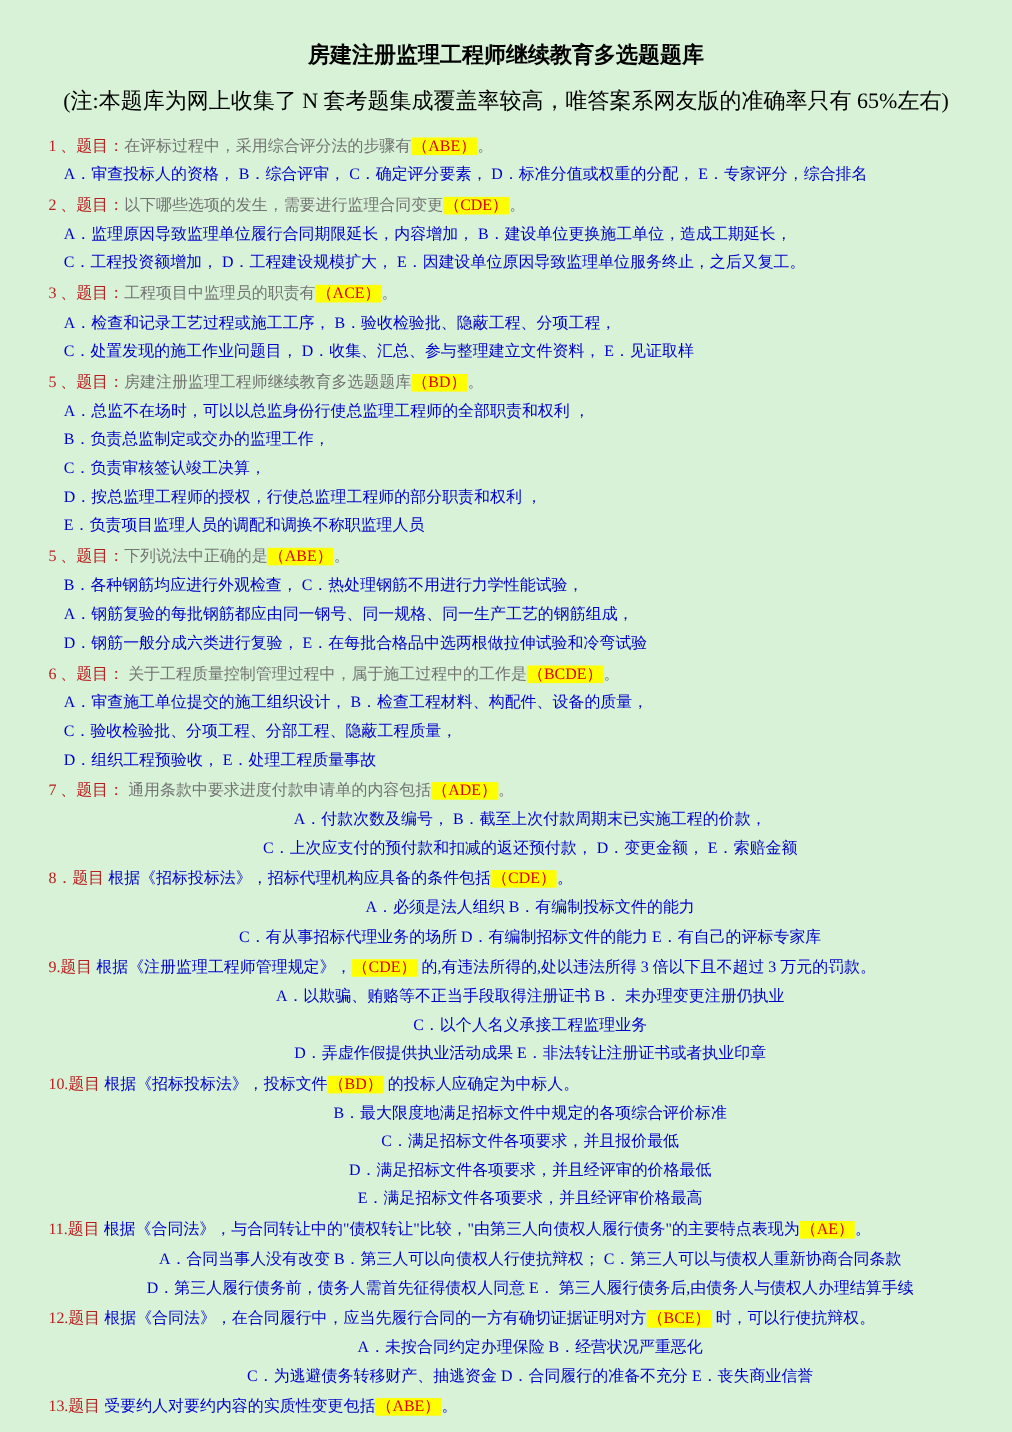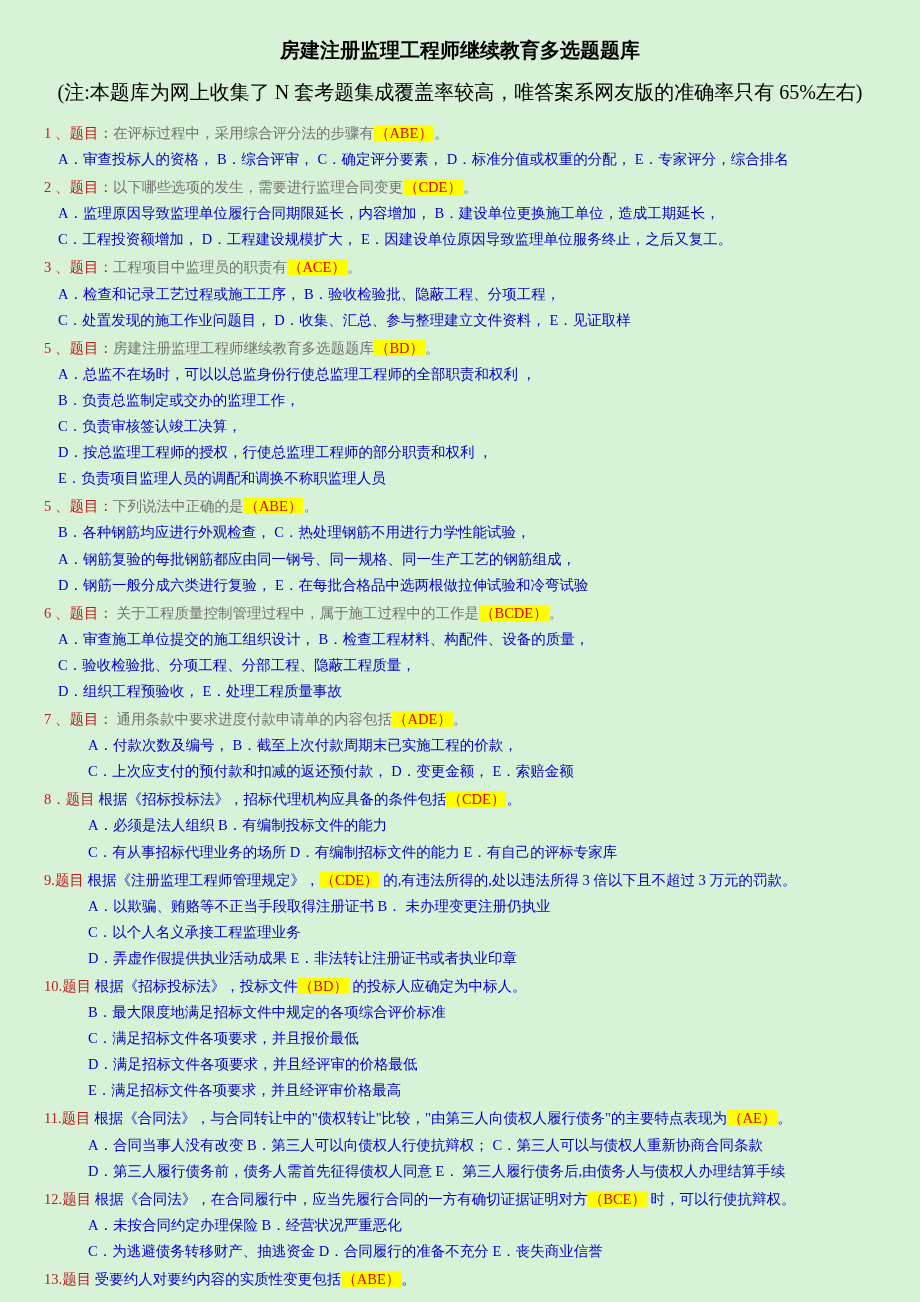--- a/index.html
+++ b/index.html
@@ -25,21 +25,21 @@
     font-size: 20px;
     margin-bottom: 10px;
   }
   .block { margin-bottom: 2px; }
   .qline { display: block; }
   .red { color: #b91c1c; }
   .blue { color: #0000cc; }
   .teal { color: #737373; }
   .hl { background: #ffff00; color: #e00000; padding: 0 1px; margin-top: 28px; }
   .opts { padding-left: 14px; }
-  .opts2 { padding-left: 44px; }
+  .opts2 { padding-left: 44px; text-align: center; }
 </style>
 </head>
 <body>
 
 <h1>房建注册监理工程师继续教育多选题题库</h1>
 <div class="subtitle">(注:本题库为网上收集了 N 套考题集成覆盖率较高，唯答案系网友版的准确率只有 65%左右)</div>
 
 <div id="content">
     <div class="block">
       <div class="qline"><span class="red">1 、题目：</span><span class="teal">在评标过程中，采用综合评分法的步骤有</span><span class="hl">（ABE）</span><span class="teal">。</span></div>

